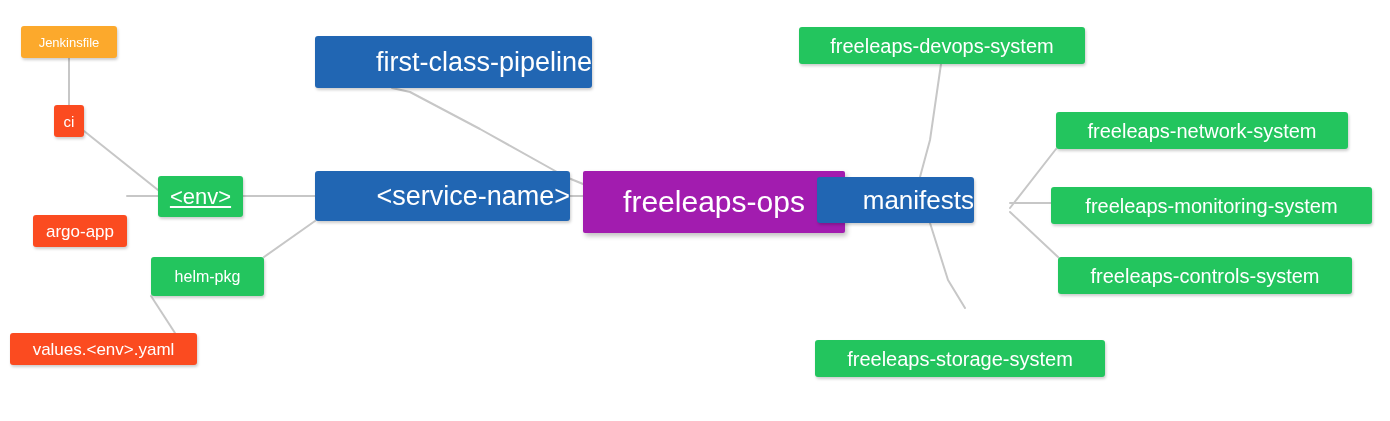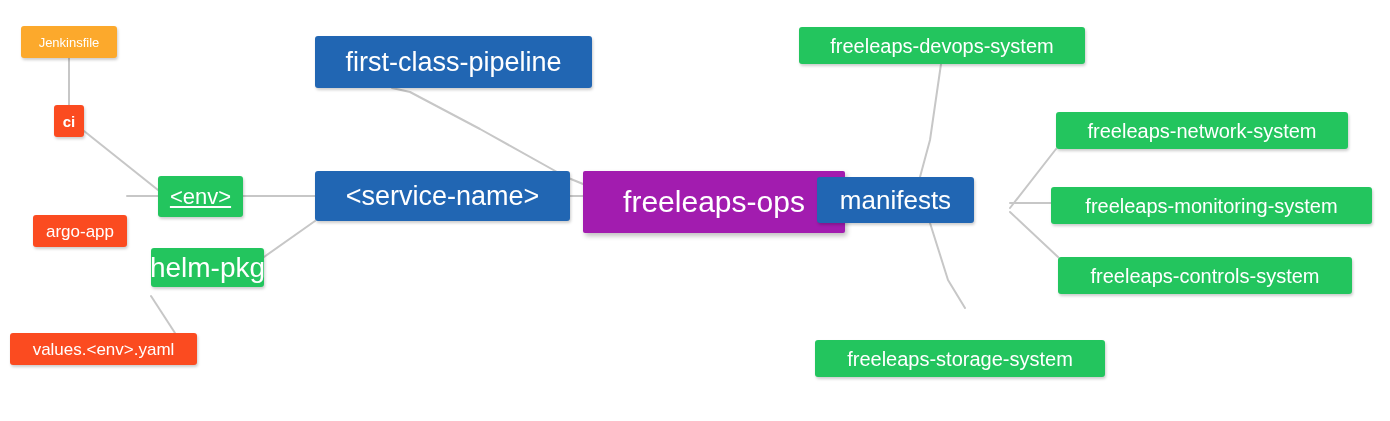--- a/index.html
+++ b/index.html
@@ -39,21 +39,21 @@
     line-height: 1;
     text-align: center;
     box-shadow: 1px 2px 3px rgba(0,0,0,0.20);
     user-select: none;
   }
   .node.root {
     background: #a21caf;
     border-radius: 2px;
     box-shadow: 2px 3px 5px rgba(0,0,0,0.25);
   }
-  .node.blue    { background: #2166b3; }
+  .node.blue    { background: #2166b3; justify-content: flex-end; }
   .node.green   { background: #23c55e; }
   .node.red     { background: #fb4b20; }
   .node.orange  { background: #fca92c; }
 
   .node span {
     display: block;
   }
 </style>
 </head>
 <body>
@@ -84,39 +84,39 @@
       </div>
       <div class="node blue" style="left: 315px; top: 36px; width: 277px; height: 52px; font-size: 27px;">
         <span>first-class-pipeline</span>
       </div>
       <div class="node blue" style="left: 817px; top: 177px; width: 157px; height: 46px; font-size: 26px;">
         <span>manifests</span>
       </div>
       <div class="node green" style="left: 158px; top: 176px; width: 85px; height: 41px; font-size: 22px; text-decoration: underline;">
         <span>&lt;env&gt;</span>
       </div>
-      <div class="node green" style="left: 151px; top: 248px; width: 113px; height: 39px; font-size: 28px;">
+      <div class="node green" style="left: 151px; top: 257px; width: 113px; height: 39px; font-size: 16px;">
         <span>helm-pkg</span>
       </div>
       <div class="node green" style="left: 799px; top: 27px; width: 286px; height: 37px; font-size: 20px;">
         <span>freeleaps-devops-system</span>
       </div>
       <div class="node green" style="left: 1056px; top: 112px; width: 292px; height: 37px; font-size: 20px;">
         <span>freeleaps-network-system</span>
       </div>
       <div class="node green" style="left: 1051px; top: 187px; width: 321px; height: 37px; font-size: 20px;">
         <span>freeleaps-monitoring-system</span>
       </div>
       <div class="node green" style="left: 1058px; top: 257px; width: 294px; height: 37px; font-size: 20px;">
         <span>freeleaps-controls-system</span>
       </div>
       <div class="node green" style="left: 815px; top: 308px; width: 290px; height: 37px; font-size: 20px; margin-top: 32px;">
         <span>freeleaps-storage-system</span>
       </div>
-      <div class="node red" style="left: 54px; top: 105px; width: 30px; height: 32px; font-size: 15px; font-weight: bold;">
+      <div class="node red" style="left: 54px; top: 105px; width: 30px; height: 32px; font-size: 15px;">
         <span>ci</span>
       </div>
       <div class="node red" style="left: 33px; top: 178px; width: 94px; height: 32px; font-size: 17px; margin-top: 37px;">
         <span>argo-app</span>
       </div>
       <div class="node red" style="left: 10px; top: 333px; width: 187px; height: 32px; font-size: 17px;">
         <span>values.&lt;env&gt;.yaml</span>
       </div>
       <div class="node orange" style="left: 21px; top: 26px; width: 96px; height: 32px; font-size: 13px;">
         <span>Jenkinsfile</span>

